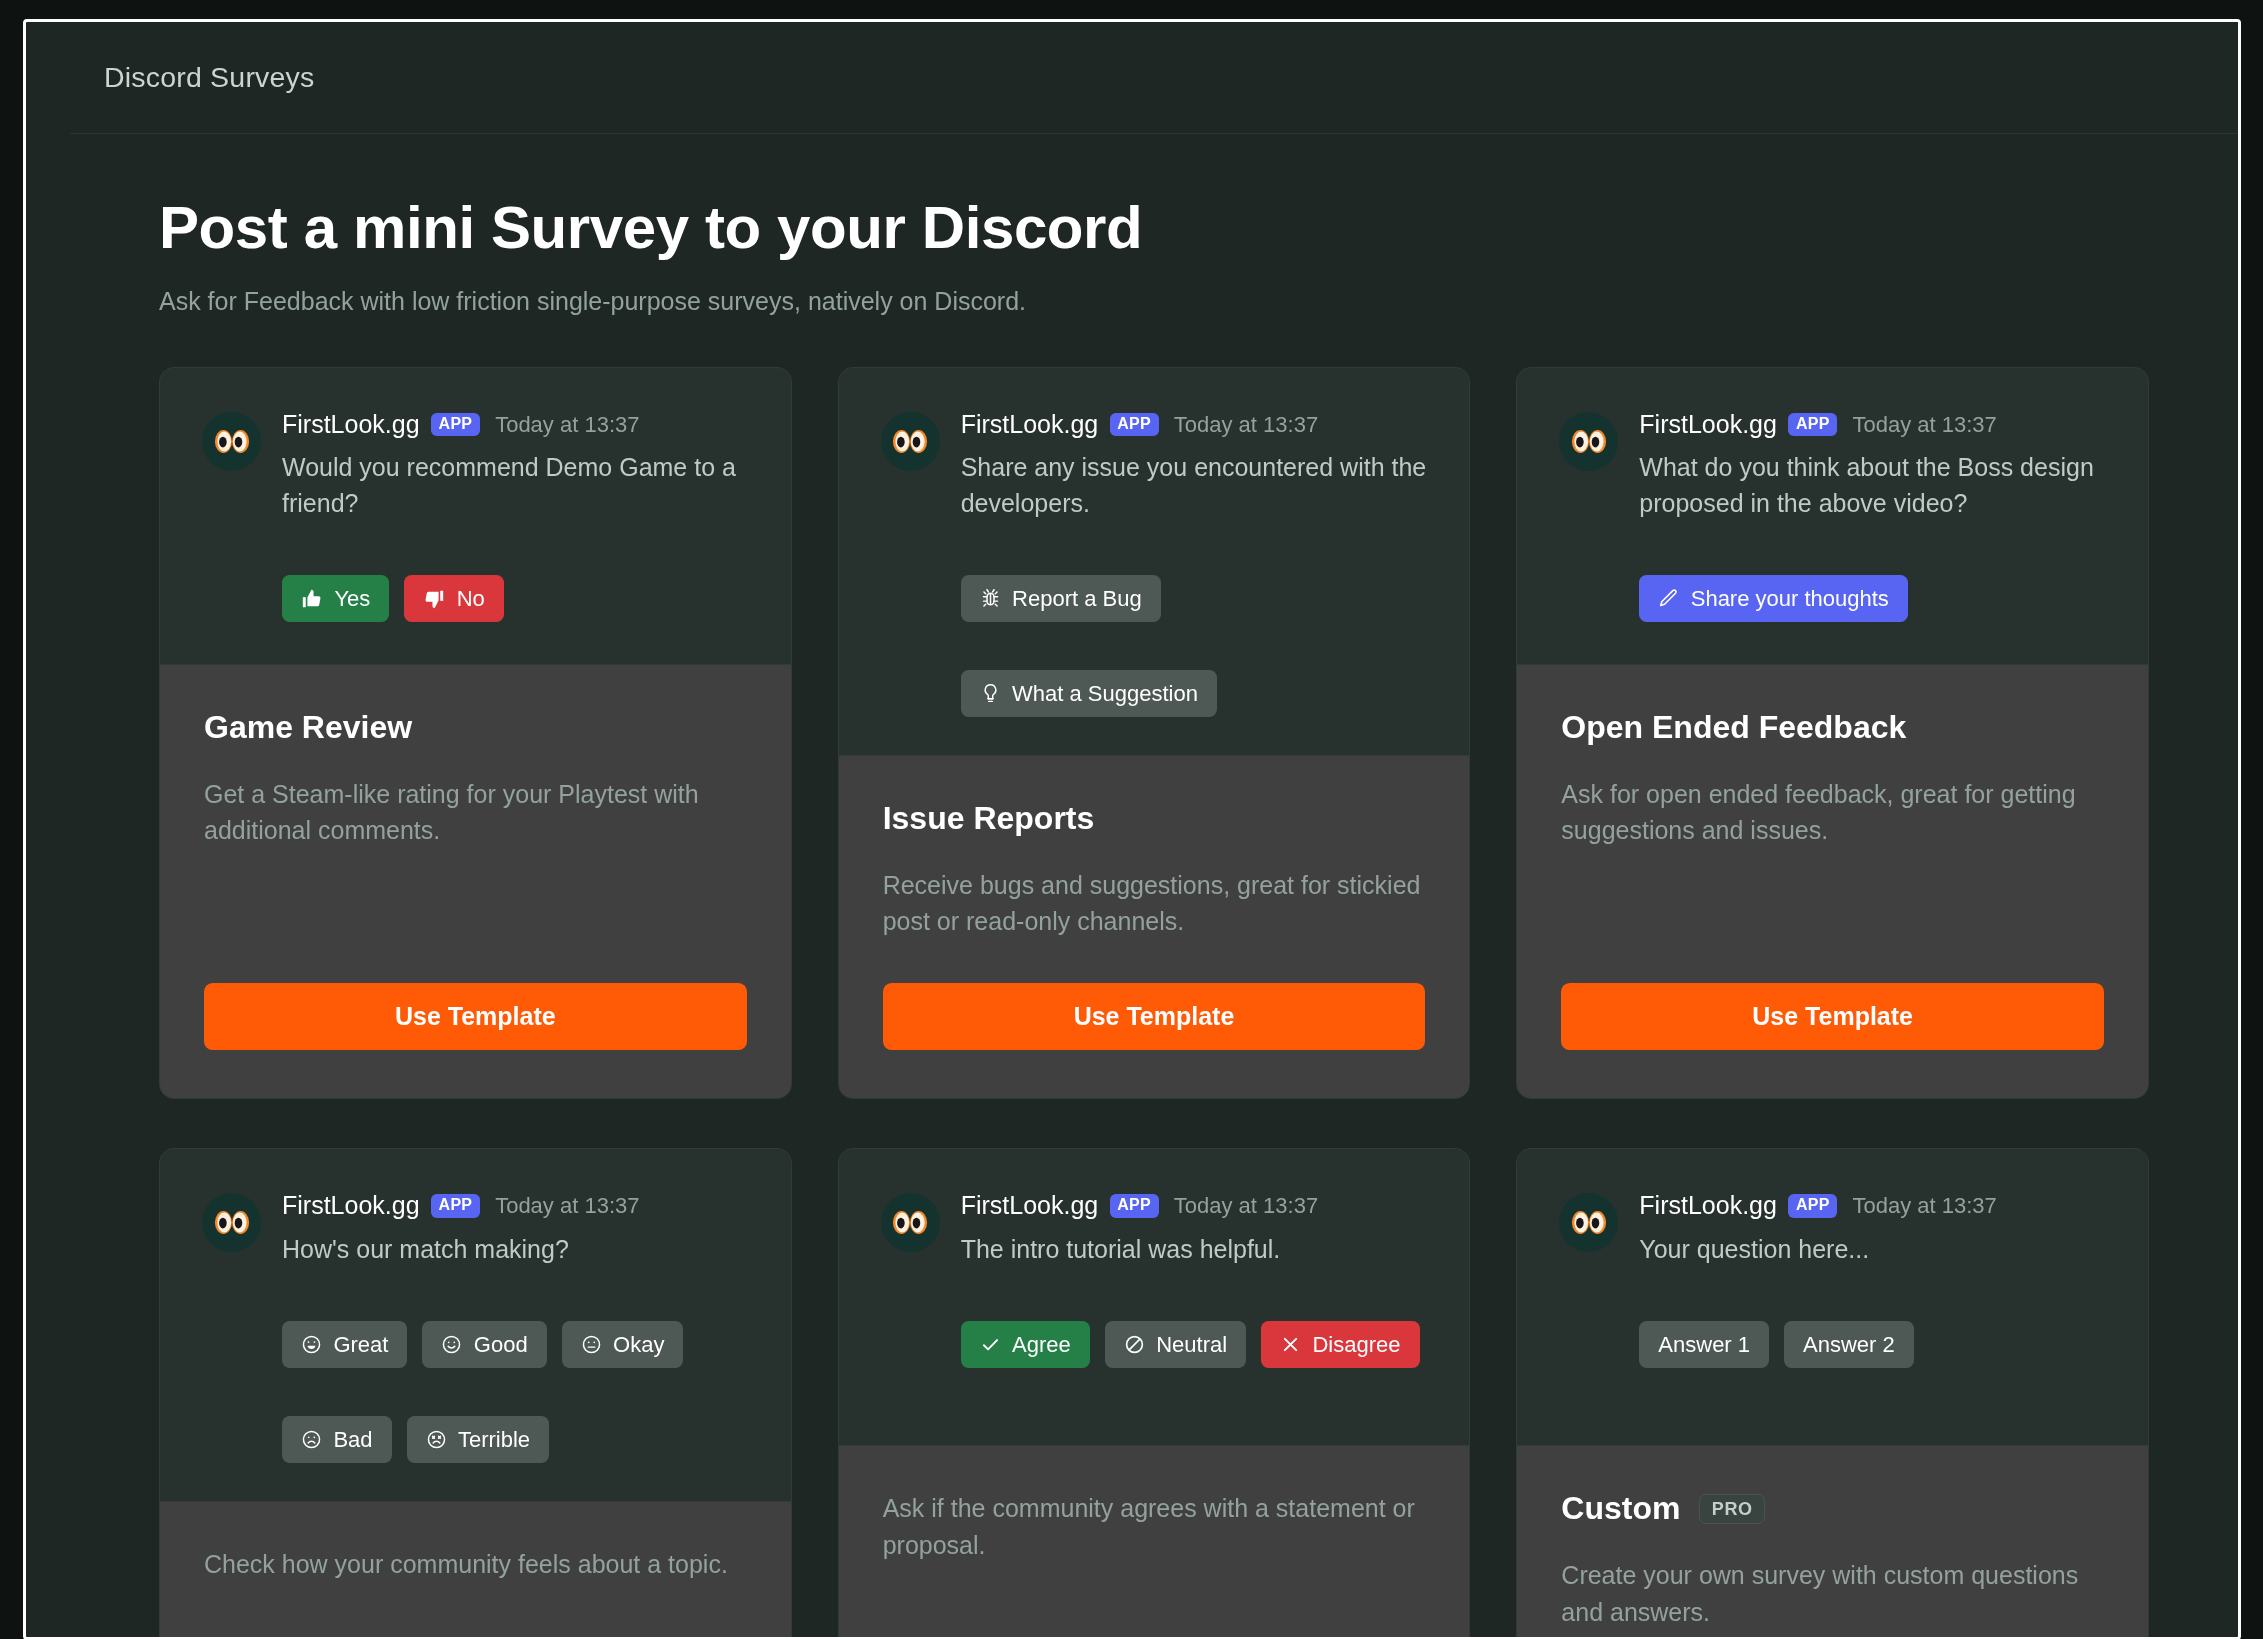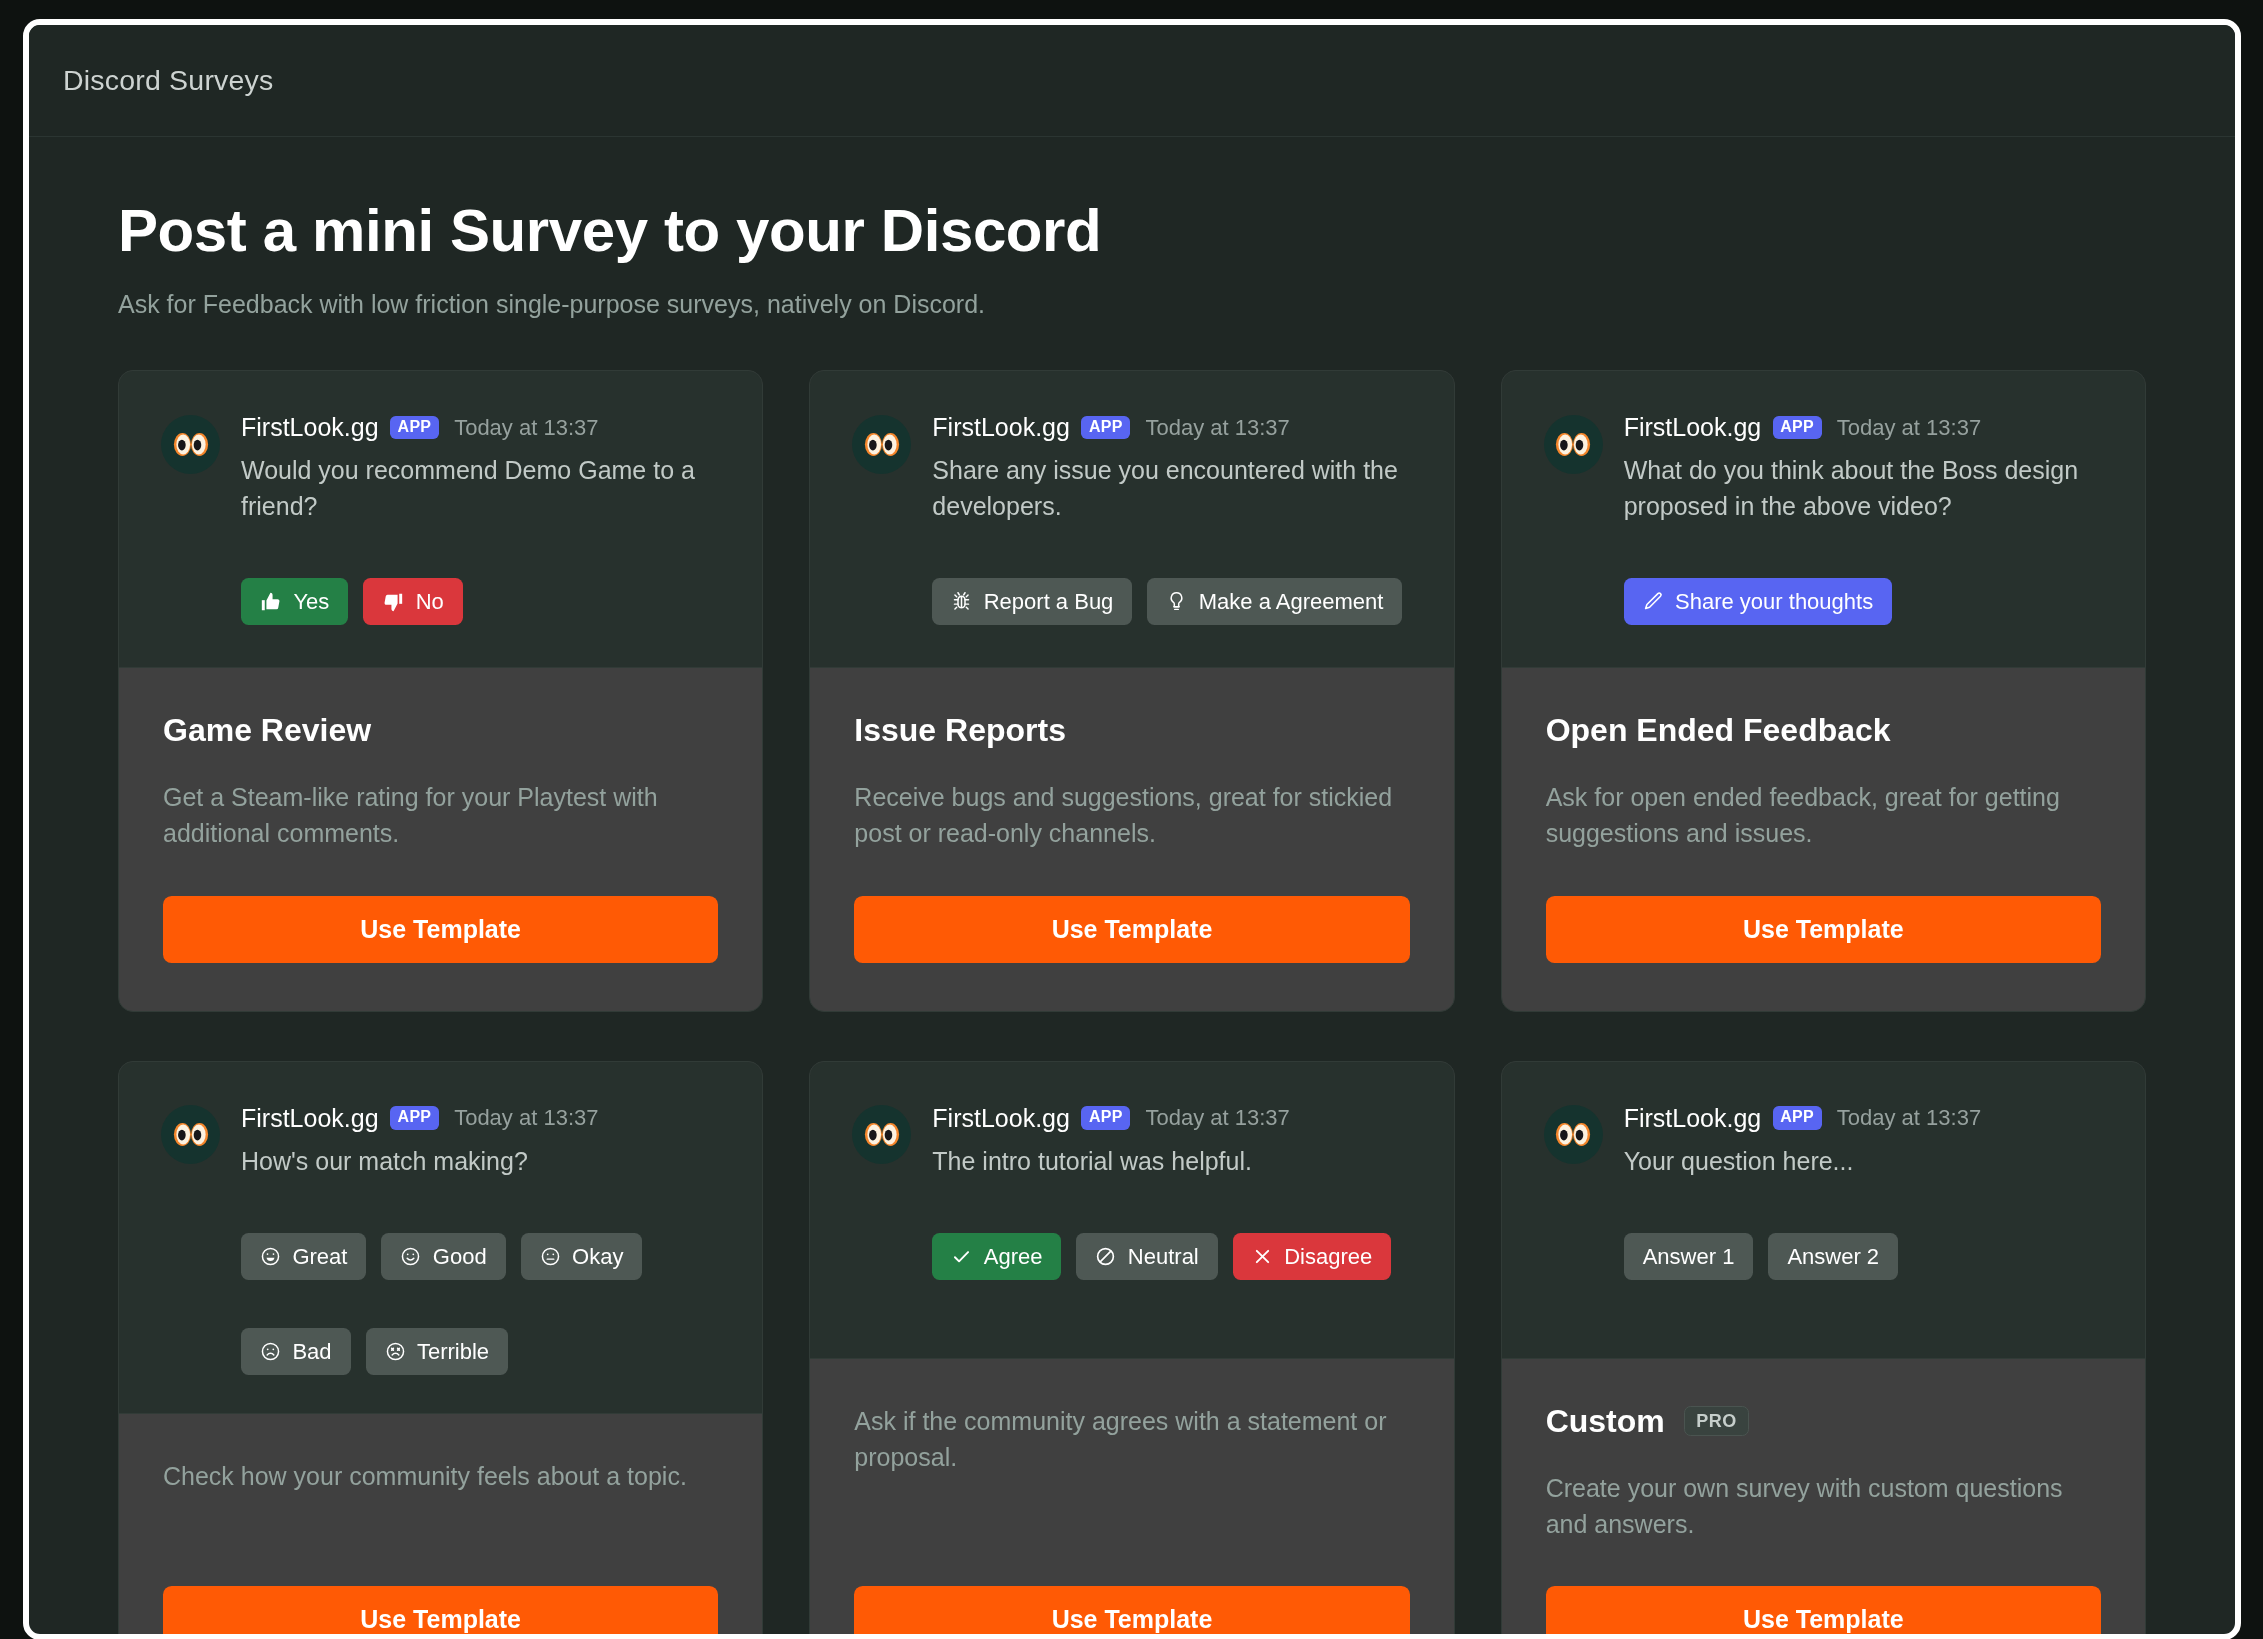--- a/index.html
+++ b/index.html
@@ -12,23 +12,24 @@
     overflow: hidden;
   }
 
   .app-window {
     position: absolute;
     left: 23px;
     top: 19px;
     width: 2218px;
     height: 1621px;
     background: #1f2724;
-    border: 6px solid #ffffff;
-    border-radius: 17px;
+    border: 3px solid #ffffff;
+    border-radius: 4px;
     overflow: hidden;
+    padding-left: 44px;
   }
 
   
   .app-header {
     height: 112px;
     border-bottom: 1px solid #2b3532;
     display: flex;
     align-items: center;
     padding: 0 34px;
     background: #1f2724;
@@ -320,21 +321,21 @@
                     <span>Report a Bug</span>
                   </button>
                   <button class="dbtn grey">
                     <span class="icon">
                       <svg width="21" height="21" viewBox="0 0 24 24" fill="none" stroke="currentColor" stroke-width="1.7" stroke-linecap="round" stroke-linejoin="round">
                         <path d="M9 18h6"></path>
                         <path d="M10 21h4"></path>
                         <path d="M12 2a6 6 0 0 0-3.5 10.9c.6.5 1 1.2 1 2V18h5v-3.1c0-.8.4-1.5 1-2A6 6 0 0 0 12 2z"></path>
                       </svg>
                     </span>
-                    <span>Make a Agreement</span>
+                    <span>What a Suggestion</span>
                   </button>
                 </div>
               </div>
             </div>
           </div>
           <div class="card-body">
             <div class="card-title-row">
               <span class="card-title">Issue Reports</span>
             </div>
             <div class="card-desc">Receive bugs and suggestions, great for stickied post or read-only channels.</div>

